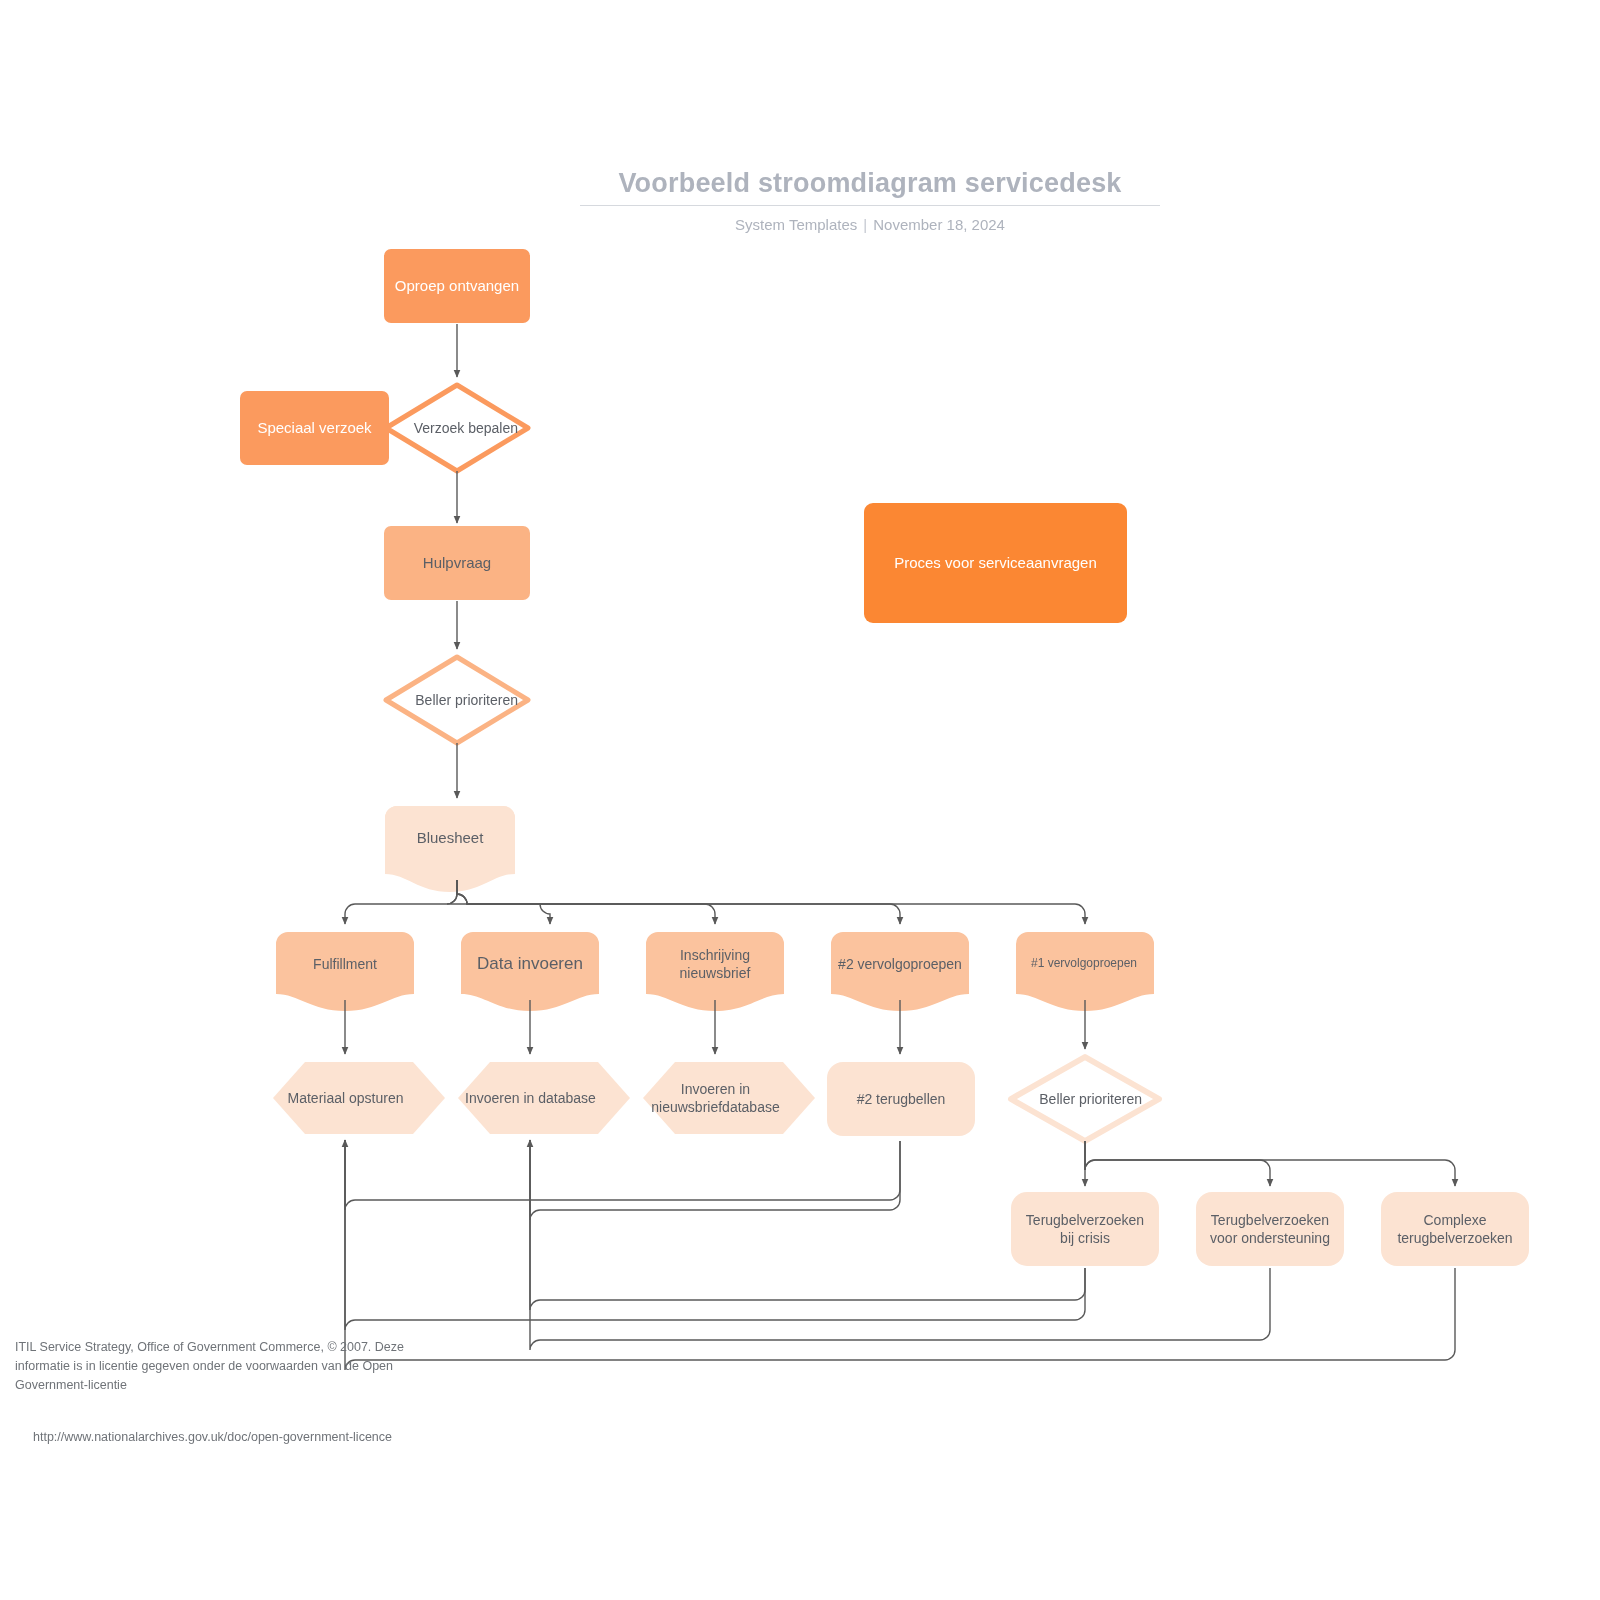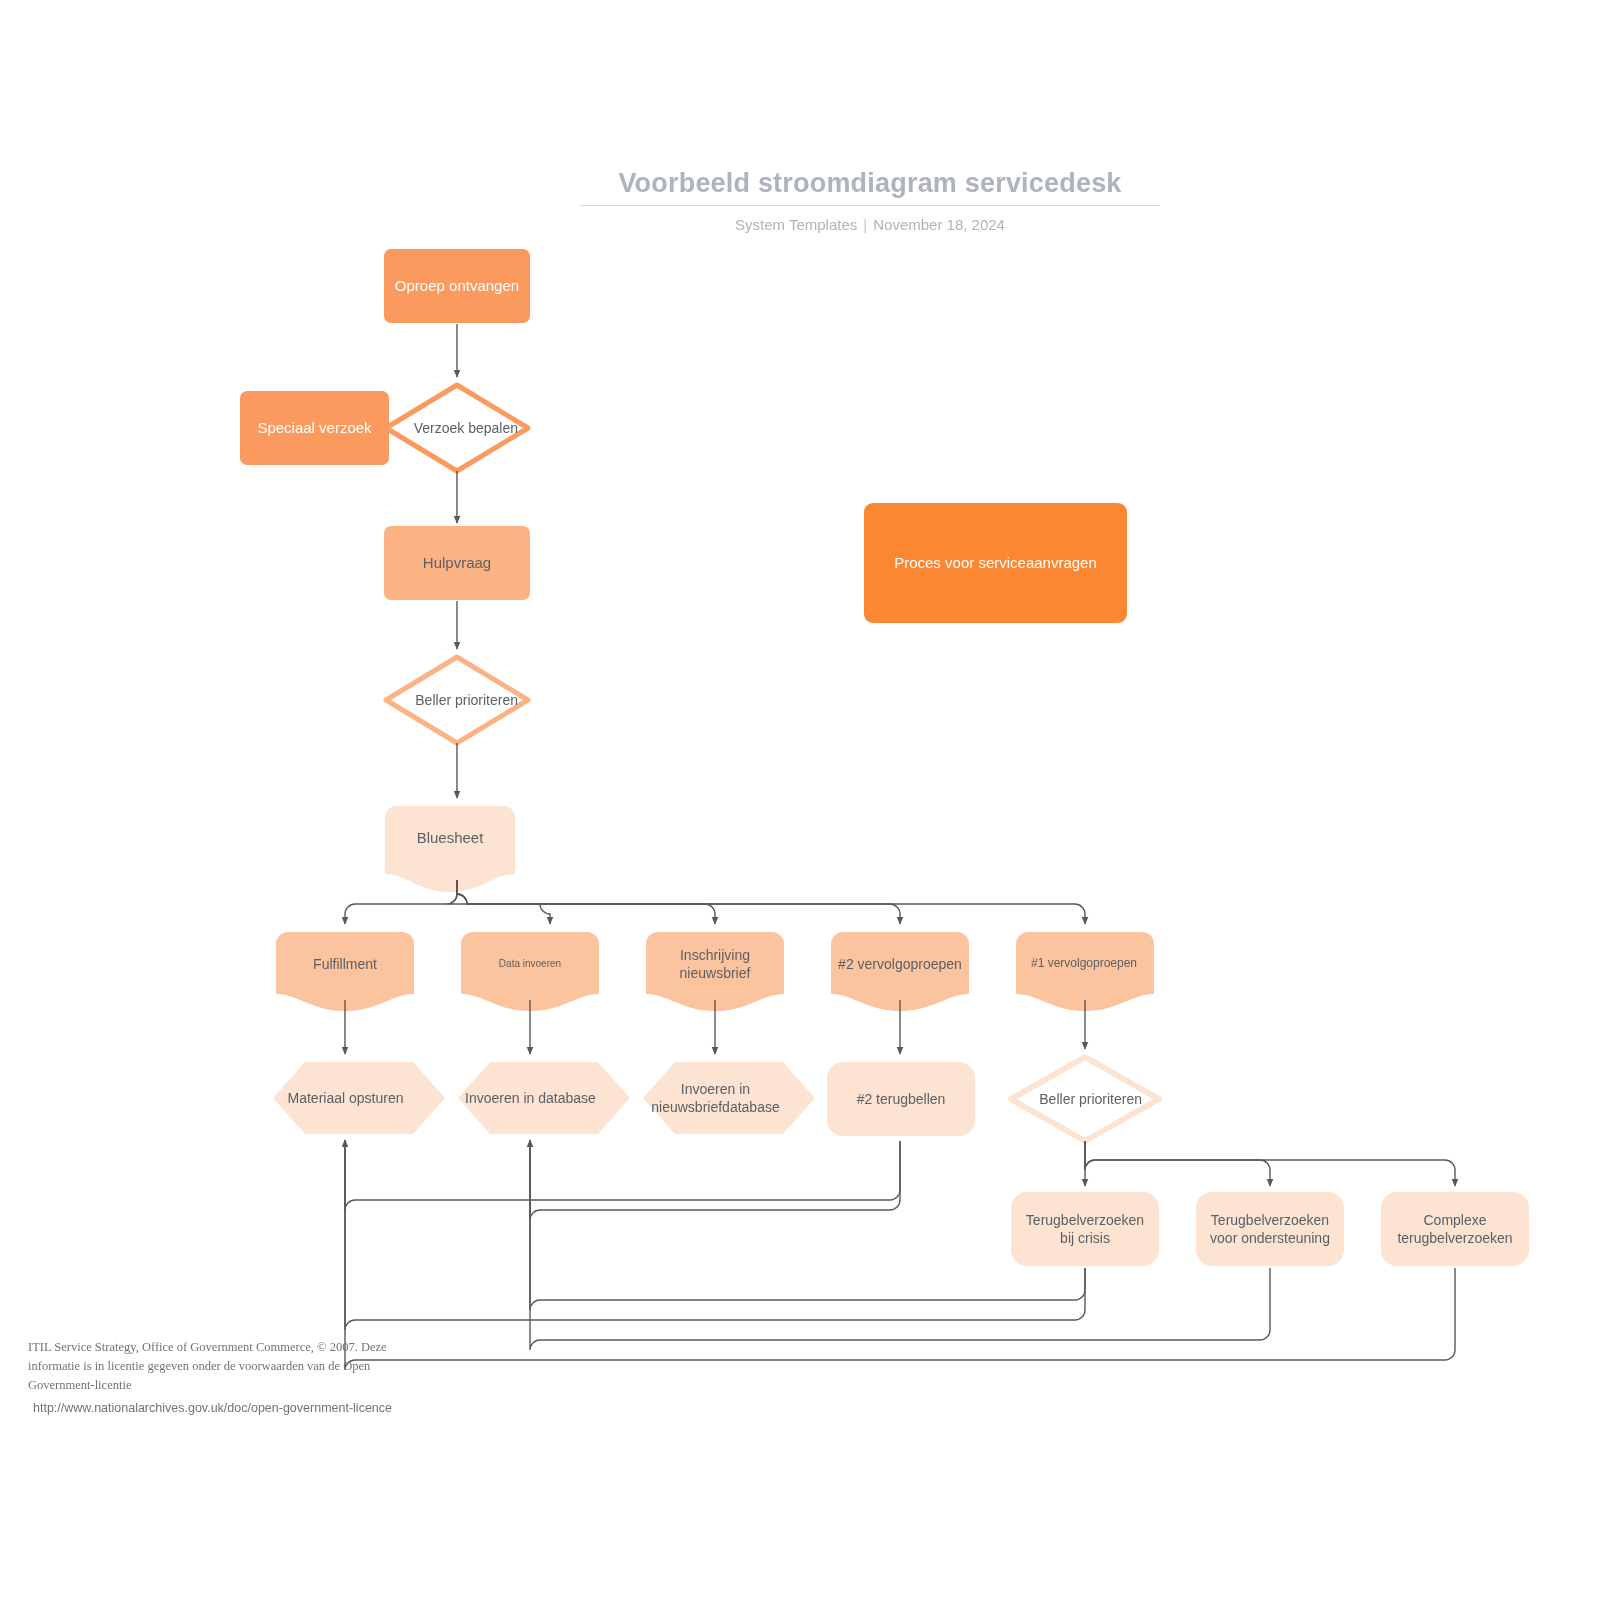--- a/index.html
+++ b/index.html
@@ -42,25 +42,25 @@
 
   
   .dia-label{position:absolute;display:flex;align-items:center;justify-content:flex-end;
     text-align:center;color:#5b5f66;font-size:14px;line-height:1.32;}
 
   
   .shape-label{position:absolute;display:flex;align-items:center;justify-content:center;
     text-align:center;color:#5b5f66;line-height:1.32;}
 
   #footer{
-    position:absolute;left:28px;top:1338px;width:400px;
-    font-size:12.5px;color:#6f7378;line-height:1.5;font-family:Liberation Serif, serif;
+    position:absolute;left:15px;top:1338px;width:400px;
+    font-size:12.5px;color:#6f7378;line-height:1.5;
   }
   #footer-url{
-    position:absolute;left:33px;top:1399px;width:470px;
+    position:absolute;left:33px;top:1428px;width:470px;
     font-size:12.5px;color:#6f7378;line-height:1.5;
   }
 </style>
 </head>
 <body>
 
 <svg id="canvas" viewBox="0 0 1600 1600" xmlns="http://www.w3.org/2000/svg">
   <defs>
     <marker id="ar" markerWidth="10" markerHeight="10" refX="7.2" refY="4" orient="auto" markerUnits="userSpaceOnUse">
       <path d="M0,0.6 L8,4 L0,7.4 z" fill="#595959"></path>
@@ -177,21 +177,21 @@
   <span>Beller prioriteren</span>
 </div>
 
 <div class="shape-label" style="left:385px;top:812px;width:130px;height:52px;font-size:15px;">
   <span>Bluesheet</span>
 </div>
 
 <div class="shape-label" style="left:276px;top:938px;width:138px;height:52px;font-size:14px;">
   <span>Fulfillment</span>
 </div>
-<div class="shape-label" style="left:461px;top:938px;width:138px;height:52px;font-size:10px;">
+<div class="shape-label" style="left:461px;top:938px;width:138px;height:52px;font-size:17px;">
   <span>Data invoeren</span>
 </div>
 <div class="shape-label" style="left:646px;top:938px;width:138px;height:52px;font-size:14px;">
   <span>Inschrijving nieuwsbrief</span>
 </div>
 <div class="shape-label" style="left:831px;top:938px;width:138px;height:52px;font-size:14px;">
   <span>#2 vervolgoproepen</span>
 </div>
 <div class="shape-label" style="left:1016px;top:938px;width:116px;height:52px;font-size:12px;margin-left:10px;">
   <span>#1 vervolgoproepen</span>

